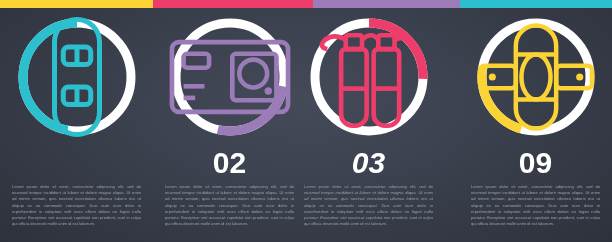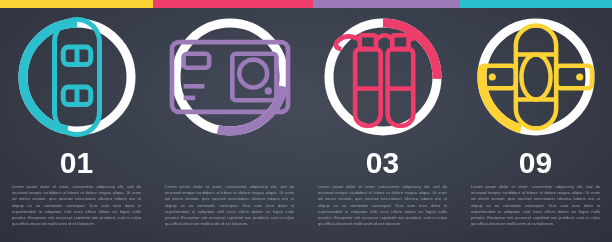--- a/index.html
+++ b/index.html
@@ -14,21 +14,21 @@
     background:
       radial-gradient(ellipse 70% 85% at 50% 42%, #444a58 0%, #3c424f 38%, #343945 70%, #2d313b 100%);
   }
   
   #topbar{position:absolute;left:0;top:0;width:612px;height:8px;display:flex;}
   #topbar .seg{height:8px;}
   
   .panel{position:absolute;top:8px;width:153px;height:234px;}
   .panel.p0{left:0;}
   .panel.p1{left:153px;}
-  .panel.p2{left:306px;}
+  .panel.p2{left:292px;font-style:italic;}
   .panel.p3{left:459px;}
 
   .ringwrap{position:absolute;left:50%;top:4px;transform:translateX(-50%);
             width:130px;height:130px;}
   .ringwrap svg{display:block;width:130px;height:130px;}
   .icon{position:absolute;left:0;top:0;width:130px;height:130px;
         display:flex;align-items:center;justify-content:center;}
   .icon svg{display:block;}
 
   .num{position:absolute;top:138px;left:0;width:153px;text-align:center;
@@ -59,21 +59,20 @@
       <div class="icon">
         <svg width="44" height="52" viewBox="0 0 44 52">
           <rect x="13" y="3" width="18" height="46" rx="9" ry="9" fill="none" stroke="#2cc0ce" stroke-width="2"></rect>
           <rect x="16.5" y="14" width="11" height="7" rx="2" ry="2" fill="none" stroke="#2cc0ce" stroke-width="2"></rect>
           <line x1="22" y1="14" x2="22" y2="21" stroke="#2cc0ce" stroke-width="2"></line>
           <rect x="16.5" y="30" width="11" height="7" rx="2" ry="2" fill="none" stroke="#2cc0ce" stroke-width="2"></rect>
           <line x1="22" y1="30" x2="22" y2="37" stroke="#2cc0ce" stroke-width="2"></line>
         </svg>
       </div>
     </div>
-    <div class="num">01</div>
     <div class="body">Lorem ipsum dolor sit amet, consectetur adipiscing elit, sed do eiusmod tempor incididunt ut labore et dolore magna aliqua. Ut enim ad minim veniam, quis nostrud exercitation ullamco laboris nisi ut aliquip ex ea commodo consequat. Duis aute irure dolor in reprehenderit in voluptate velit esse cillum dolore eu fugiat nulla pariatur. Excepteur sint occaecat cupidatat non proident, sunt in culpa qui officia deserunt mollit anim id est laborum.</div>
   </div>
 
   <div class="panel p1">
     <div class="ringwrap">
       <svg viewBox="0 0 130 130">
         <circle class="track" cx="65" cy="65" r="54" fill="none" stroke="#ffffff" stroke-width="9"></circle>
         <path class="arc" fill="none" stroke-width="9" stroke-linecap="butt" d="M 118.17961866265924 74.37700159401425 A 54 54 0 0 1 52.8526430654313 117.6159834984027" stroke="#9b7cb8"></path>
       </svg>
       <div class="icon">
@@ -81,20 +80,21 @@
           <rect x="3" y="6" width="50" height="30" rx="3" ry="3" fill="none" stroke="#9b7cb8" stroke-width="2"></rect>
           <rect x="8" y="11" width="11" height="6" rx="1.5" ry="1.5" fill="none" stroke="#9b7cb8" stroke-width="2"></rect>
           <rect x="29" y="11" width="19" height="20" rx="1.5" ry="1.5" fill="none" stroke="#9b7cb8" stroke-width="2"></rect>
           <circle cx="38" cy="19.5" r="6" fill="none" stroke="#9b7cb8" stroke-width="2"></circle>
           <circle cx="44.5" cy="27" r="1.6" fill="#9b7cb8"></circle>
           <line x1="8" y1="25" x2="17" y2="25" stroke="#9b7cb8" stroke-width="2"></line>
           <line x1="8" y1="30" x2="13" y2="30" stroke="#9b7cb8" stroke-width="2"></line>
         </svg>
       </div>
     </div>
+    <div class="num">02</div>
     <div class="body">Lorem ipsum dolor sit amet, consectetur adipiscing elit, sed do eiusmod tempor incididunt ut labore et dolore magna aliqua. Ut enim ad minim veniam, quis nostrud exercitation ullamco laboris nisi ut aliquip ex ea commodo consequat. Duis aute irure dolor in reprehenderit in voluptate velit esse cillum dolore eu fugiat nulla pariatur. Excepteur sint occaecat cupidatat non proident, sunt in culpa qui officia deserunt mollit anim id est laborum.</div>
   </div>
 
   <div class="panel p2">
     <div class="ringwrap">
       <svg viewBox="0 0 130 130">
         <circle class="track" cx="65" cy="65" r="54" fill="none" stroke="#ffffff" stroke-width="9"></circle>
         <path class="arc" fill="none" stroke-width="9" stroke-linecap="butt" d="M 65 11 A 54 54 0 0 1 118.96710465903118 66.88457282193505" stroke="#ee3d6b"></path>
       </svg>
       <div class="icon">

